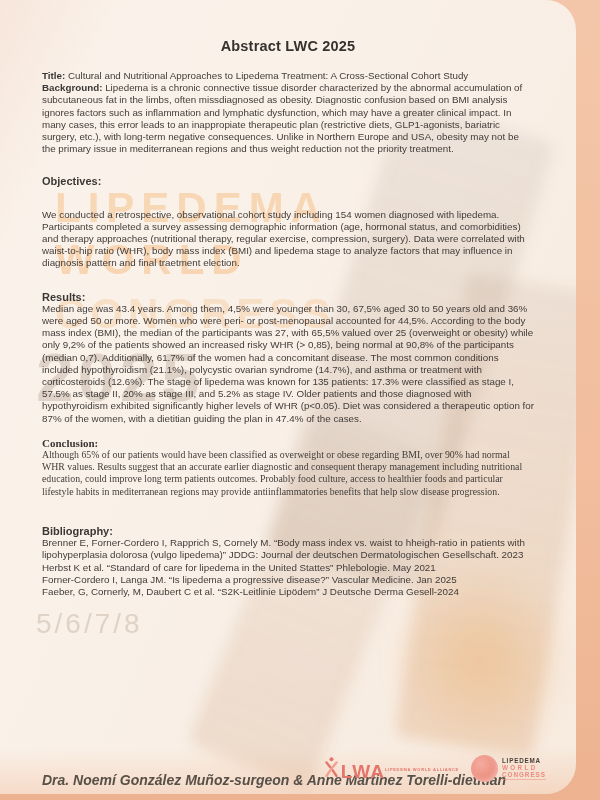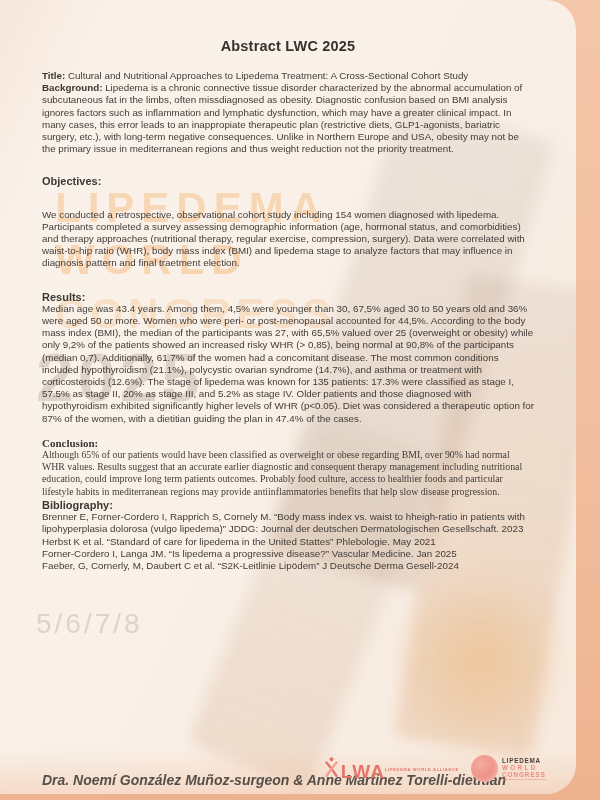--- a/index.html
+++ b/index.html
@@ -35,21 +35,21 @@
   .content p{margin:0;}
   h1{margin:16px;font-size:14.5px;line-height:16px;font-weight:800;letter-spacing:.2px;color:#36322f;text-align:center;}
   h2{margin:0;font-size:11px;line-height:12.2px;font-weight:800;color:#3b3734;}
   .lbl{font-weight:800;color:#3b3734;}
   .sec-title{margin-top:18px;}
   .sec-background{margin-top:15px;}
   .sec-objectives{margin-top:20px;}
   .sec-methods{margin-top:21px;}
   .sec-results{margin-top:21px;}
   .sec-conclusion{margin-top:12px;font-family:Liberation Serif, serif;}
-  .sec-biblio{margin-top:1px;}
+  .sec-biblio{margin-top:27px;}
   
   .footer{position:absolute;left:42px;bottom:6px;z-index:3;
         font-size:14px;font-style:italic;font-weight:700;color:#575049;}
   .logos{position:absolute;right:30px;bottom:12px;z-index:3;display:flex;align-items:center;gap:12px;}
   .lwa{display:flex;flex-direction:row;align-items:center;}
   .lwa-row{display:flex;align-items:flex-end;gap:2px;}
   .lwa-acronym{font-size:19px;line-height:18px;font-weight:800;letter-spacing:1px;color:#e4756b;}
   .lwa-tagline{font-size:4px;letter-spacing:.7px;color:#e4756b;margin-top:2px;font-weight:700;}
   .congress{display:flex;align-items:center;gap:4px;}
   .globe{width:27px;height:27px;border-radius:50%;

